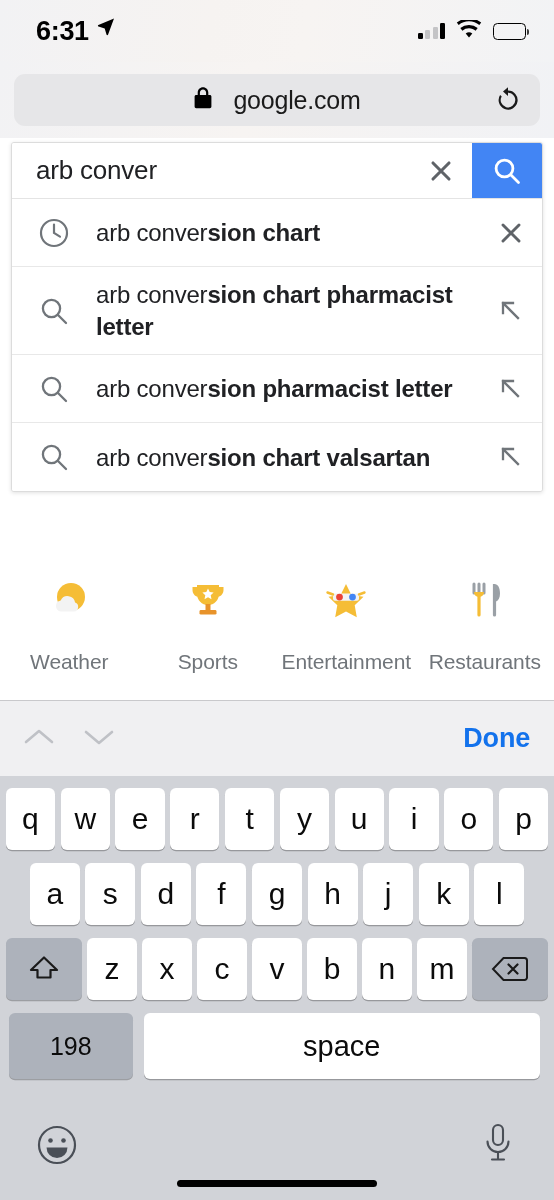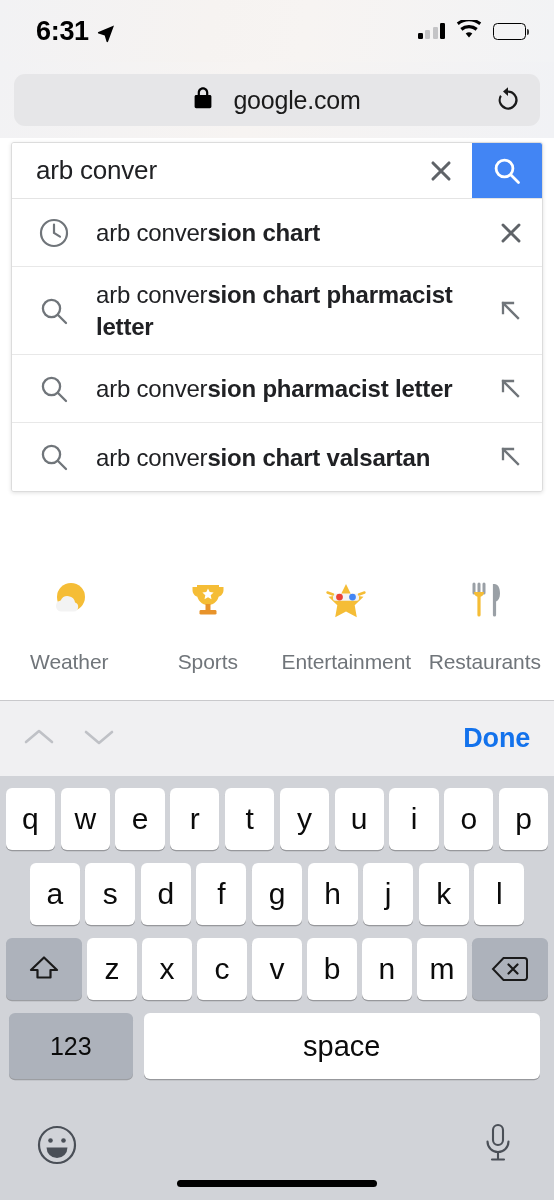--- a/index.html
+++ b/index.html
@@ -11,21 +11,21 @@
   }
   #screen { position:relative; width:554px; height:1200px; background:#ffffff; }
 
   
   .statusbar {
     position:absolute; top:0; left:0; width:554px; height:62px;
     background:linear-gradient(100deg,#f2f2f4 0%,#f6f3f1 38%,#f7f4f2 55%,#f2f3f5 100%);
     display:flex; align-items:center; justify-content:space-between;
     padding:0 28px 0 36px;
   }
-  .status-left { display:flex; align-items:flex-end; gap:7px; }
+  .status-left { display:flex; align-items:flex-start; gap:7px; }
   .status-time { font-size:27px; font-weight:600; color:#000; letter-spacing:-0.3px; }
   .loc-arrow { display:block; }
   .status-right { display:flex; align-items:center; gap:11px; }
   .sig { display:flex; align-items:flex-end; gap:2.5px; height:16px; }
   .sig i { display:block; width:5px; border-radius:1.2px; background:#000; }
   .sig i.b1 { height:6px; }
   .sig i.b2 { height:9px;  background:#c4c4c6; }
   .sig i.b3 { height:12px; background:#c4c4c6; }
   .sig i.b4 { height:16px; }
   .battery { position:relative; width:33px; height:17px; border:1.6px solid #000;
@@ -367,21 +367,21 @@
       <div class="key">m</div>
       <div class="key fn wide">
         <svg width="38" height="30" viewBox="0 0 38 30">
           <path d="M12.5 4h21a2.5 2.5 0 0 1 2.5 2.5v17a2.5 2.5 0 0 1-2.5 2.5h-21L2 15z" fill="none" stroke="#1a1a1a" stroke-width="2"></path>
           <path d="M17.5 10.5l9 9M26.5 10.5l-9 9" stroke="#1a1a1a" stroke-width="2.2" stroke-linecap="round"></path>
         </svg>
       </div>
     </div>
 
     <div class="krow r4">
-      <div class="key fn num">123</div>
+      <div class="key fn num">198</div>
       <div class="key space">space</div>
     </div>
   </div>
 
   <div class="kb-bottom">
     <span class="emoji-btn">
       <svg width="42" height="42" viewBox="0 0 42 42">
         <circle cx="21" cy="21" r="18" fill="none" stroke="#4a4f57" stroke-width="2.2"></circle>
         <circle cx="14.5" cy="16.5" r="2.3" fill="#4a4f57"></circle>
         <circle cx="27.5" cy="16.5" r="2.3" fill="#4a4f57"></circle>

